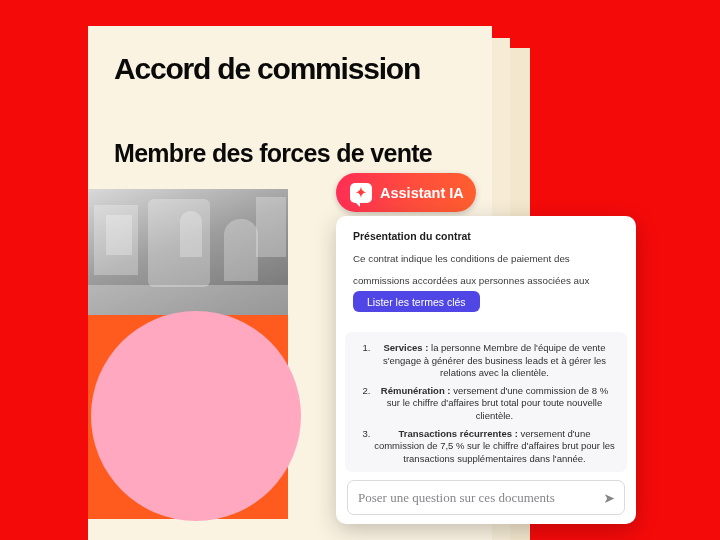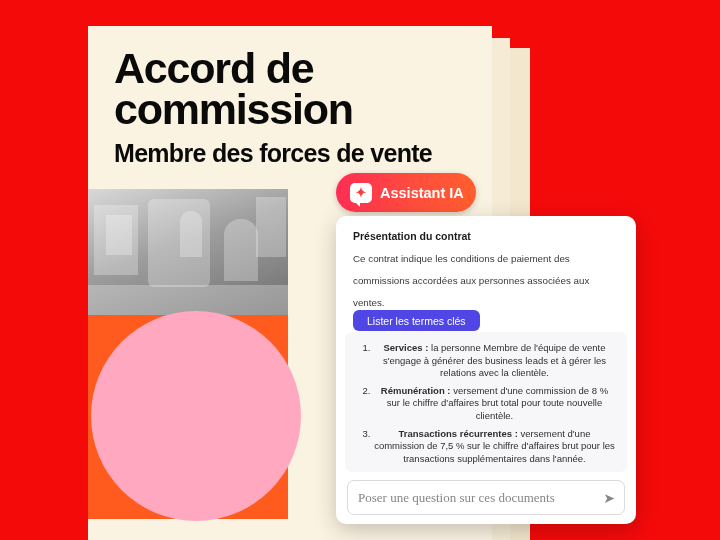--- a/index.html
+++ b/index.html
@@ -49,21 +49,21 @@
     width: 404px;
     height: 514px;
     background: #fbf3e2;
     overflow: hidden;
   }
   .doc-title {
     position: absolute;
     left: 26px;
     top: 22px;
     width: 360px;
-    font-size: 43px;
+    font-size: 30px;
     line-height: 41px;
     font-weight: bold;
     color: #0a0a0a;
     letter-spacing: -1.2px;
   }
   .doc-subtitle {
     position: absolute;
     left: 26px;
     top: 112px;
     width: 370px;
@@ -242,21 +242,21 @@
     left: 17px;
     top: 32px;
     width: 265px;
     font-size: 9.8px;
     line-height: 22px;
     color: #3a3a3c;
   }
   .terms-btn {
     position: absolute;
     left: 17px;
-    top: 94px;
+    top: 75px;
     height: 21px;
     padding: 0 14px;
     border: none;
     border-radius: 6px;
     background: #4f46e5;
     color: #ffffff;
     font-size: 10.5px;
     font-family: "Liberation Sans", sans-serif;
     font-weight: normal;
     cursor: pointer;

